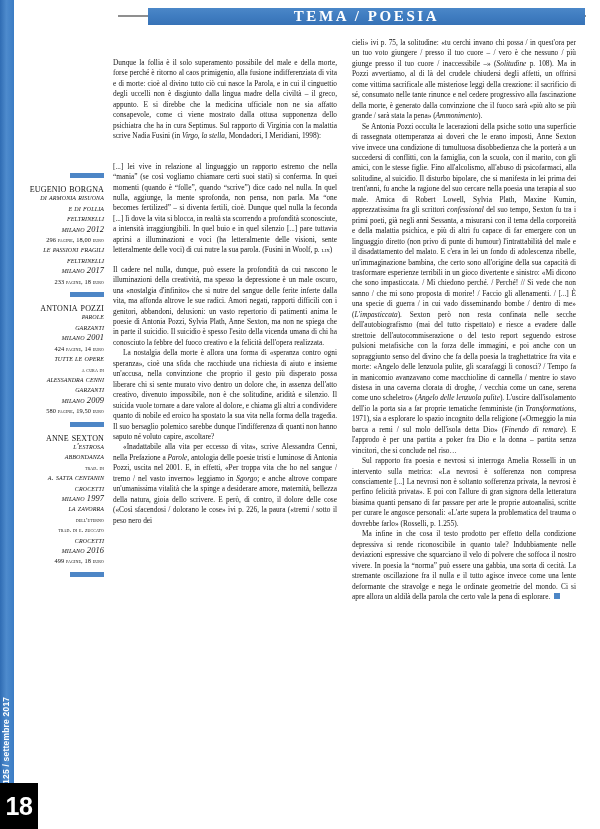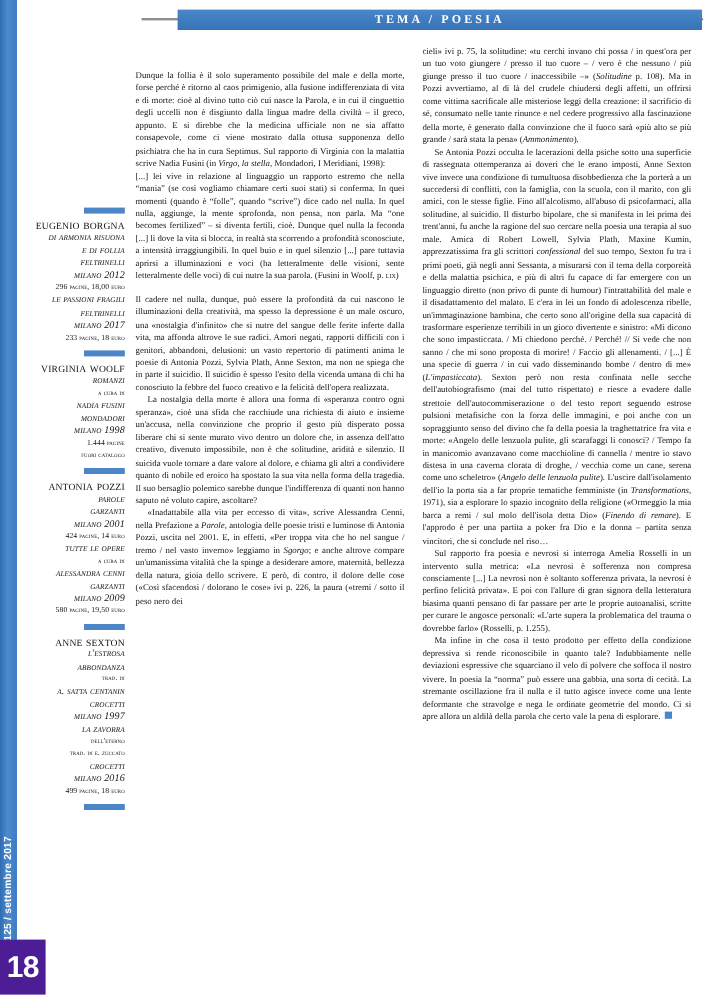--- a/index.html
+++ b/index.html
@@ -56,21 +56,21 @@
     text-align: center;
     white-space: nowrap;
     line-height: 14px;
   }
   .folio {
     position: absolute;
     left: 0;
     top: 783px;
     width: 38px;
     height: 46px;
-    background: #4c1d95;
+    background: #000000;
     color: #ffffff;
     font-family: "Liberation Sans", sans-serif;
     font-size: 25px;
     font-weight: bold;
     line-height: 46px;
     text-align: center;
     letter-spacing: -0.5px;
   }
 
   
@@ -94,21 +94,21 @@
   .header-title {
     position: absolute;
     left: 148px;
     top: 8px;
     width: 437px;
     height: 17px;
     line-height: 17px;
     text-align: center;
     color: #ffffff;
     font-family: "Liberation Serif", serif;
-    font-size: 10px;
+    font-size: 15px;
     font-weight: bold;
     letter-spacing: 2.6px;
   }
 
   
   .sidebar {
     position: absolute;
     left: 14px;
     top: 168px;
     width: 90px;
@@ -149,21 +149,21 @@
   .col-right { left: 352px; }
 
   .col p {
     margin: 0;
     text-indent: 10px;
   }
   .col p.noindent { text-indent: 0; }
   .col p.spaced { margin-top: 20px; }
   .col p.quote {
     text-indent: 0;
-    margin-top: 0;
+    margin-top: 20px;
     margin-bottom: 9px;
   }
   .col i { }
   .col .sc {
     font-variant: small-caps;
     text-transform: lowercase;
   }
   .endmark {
     display: inline-block;
     width: 6px;
@@ -195,31 +195,20 @@
         <span class="biblio-line l1">Eugenio Borgna</span>
         <span class="biblio-line l2">Di armonia risuona</span>
         <span class="biblio-line l2">e di follia</span>
         <span class="biblio-line l2">Feltrinelli</span>
         <span class="biblio-line l2">Milano 2012</span>
         <span class="biblio-line l3">296 pagine, 18,00 euro</span>
         <span class="biblio-line l2">Le passioni fragili</span>
         <span class="biblio-line l2">Feltrinelli</span>
         <span class="biblio-line l2">Milano 2017</span>
         <span class="biblio-line l3">233 pagine, 18 euro</span>
-      </div>
-      <div class="biblio-block">
-        <div class="biblio-rule"></div>
-        <span class="biblio-line l1">Virginia Woolf</span>
-        <span class="biblio-line l2">Romanzi</span>
-        <span class="biblio-line l3">a cura di</span>
-        <span class="biblio-line l2">Nadia Fusini</span>
-        <span class="biblio-line l2">Mondadori</span>
-        <span class="biblio-line l2">Milano 1998</span>
-        <span class="biblio-line l3">1.444 pagine</span>
-        <span class="biblio-line l3">fuori catalogo</span>
       </div>
       <div class="biblio-block">
         <div class="biblio-rule"></div>
         <span class="biblio-line l1">Antonia Pozzi</span>
         <span class="biblio-line l2">Parole</span>
         <span class="biblio-line l2">Garzanti</span>
         <span class="biblio-line l2">Milano 2001</span>
         <span class="biblio-line l3">424 pagine, 14 euro</span>
         <span class="biblio-line l2">Tutte le opere</span>
         <span class="biblio-line l3">a cura di</span>

